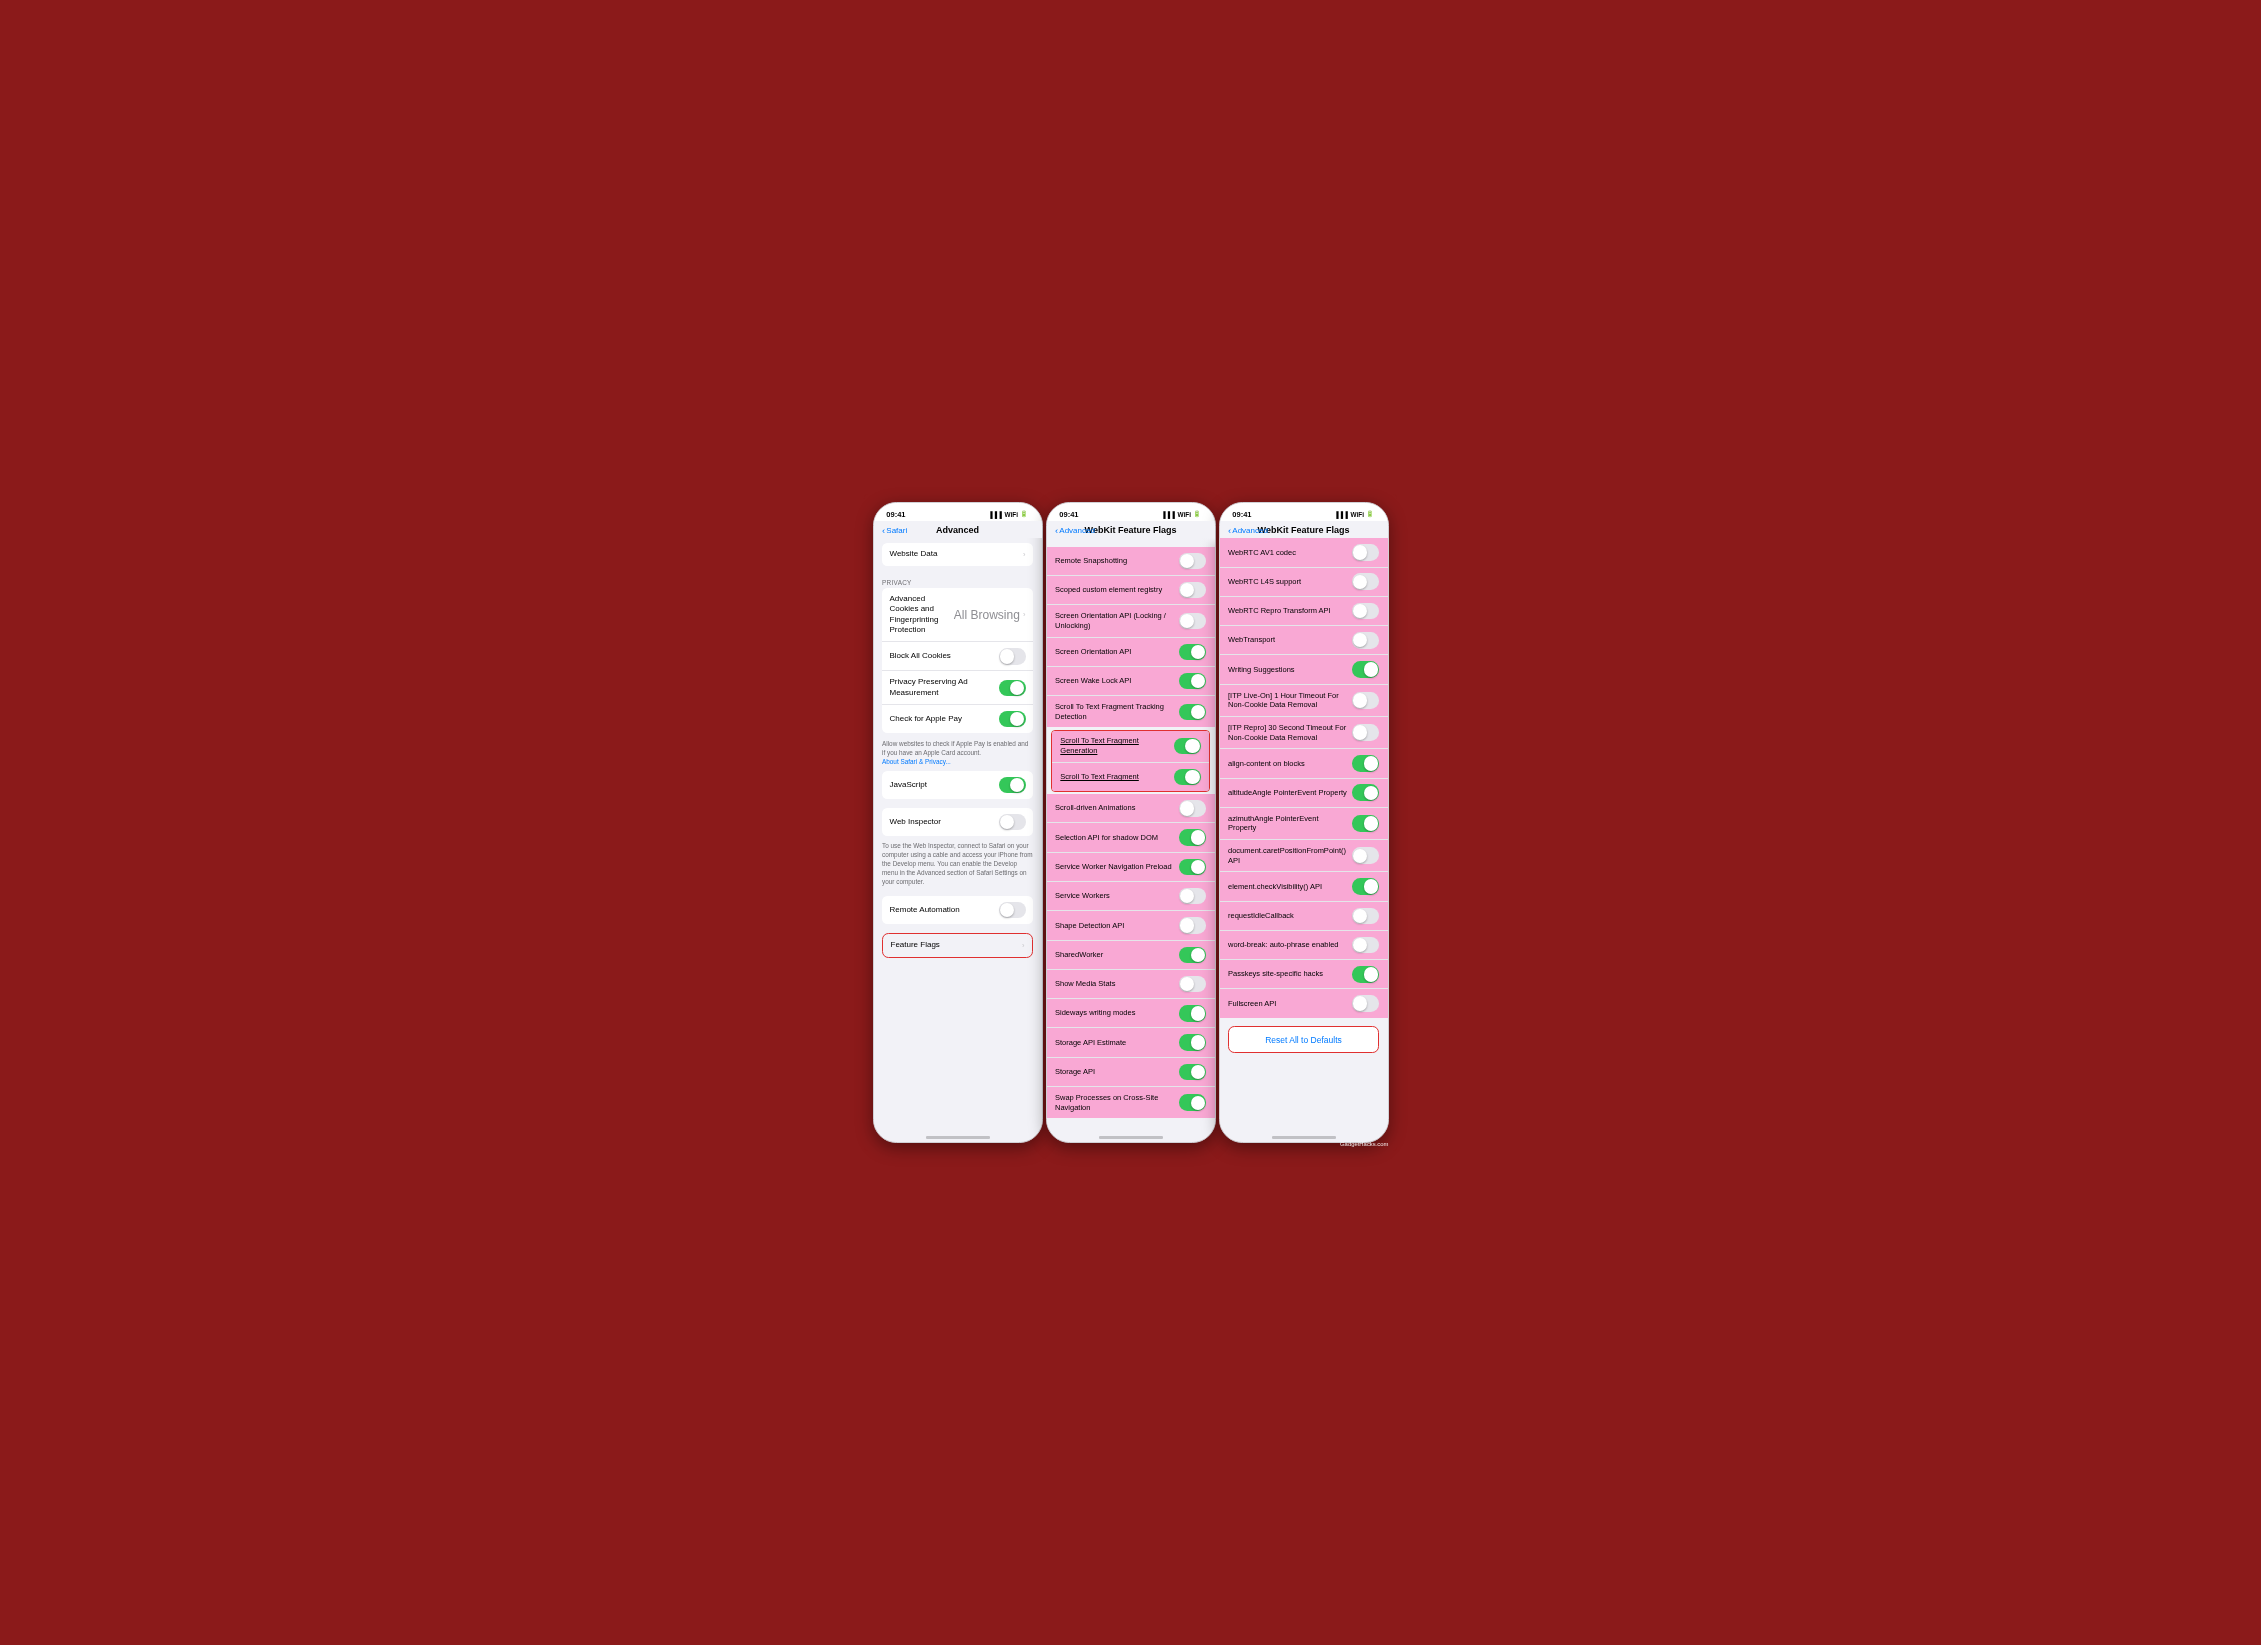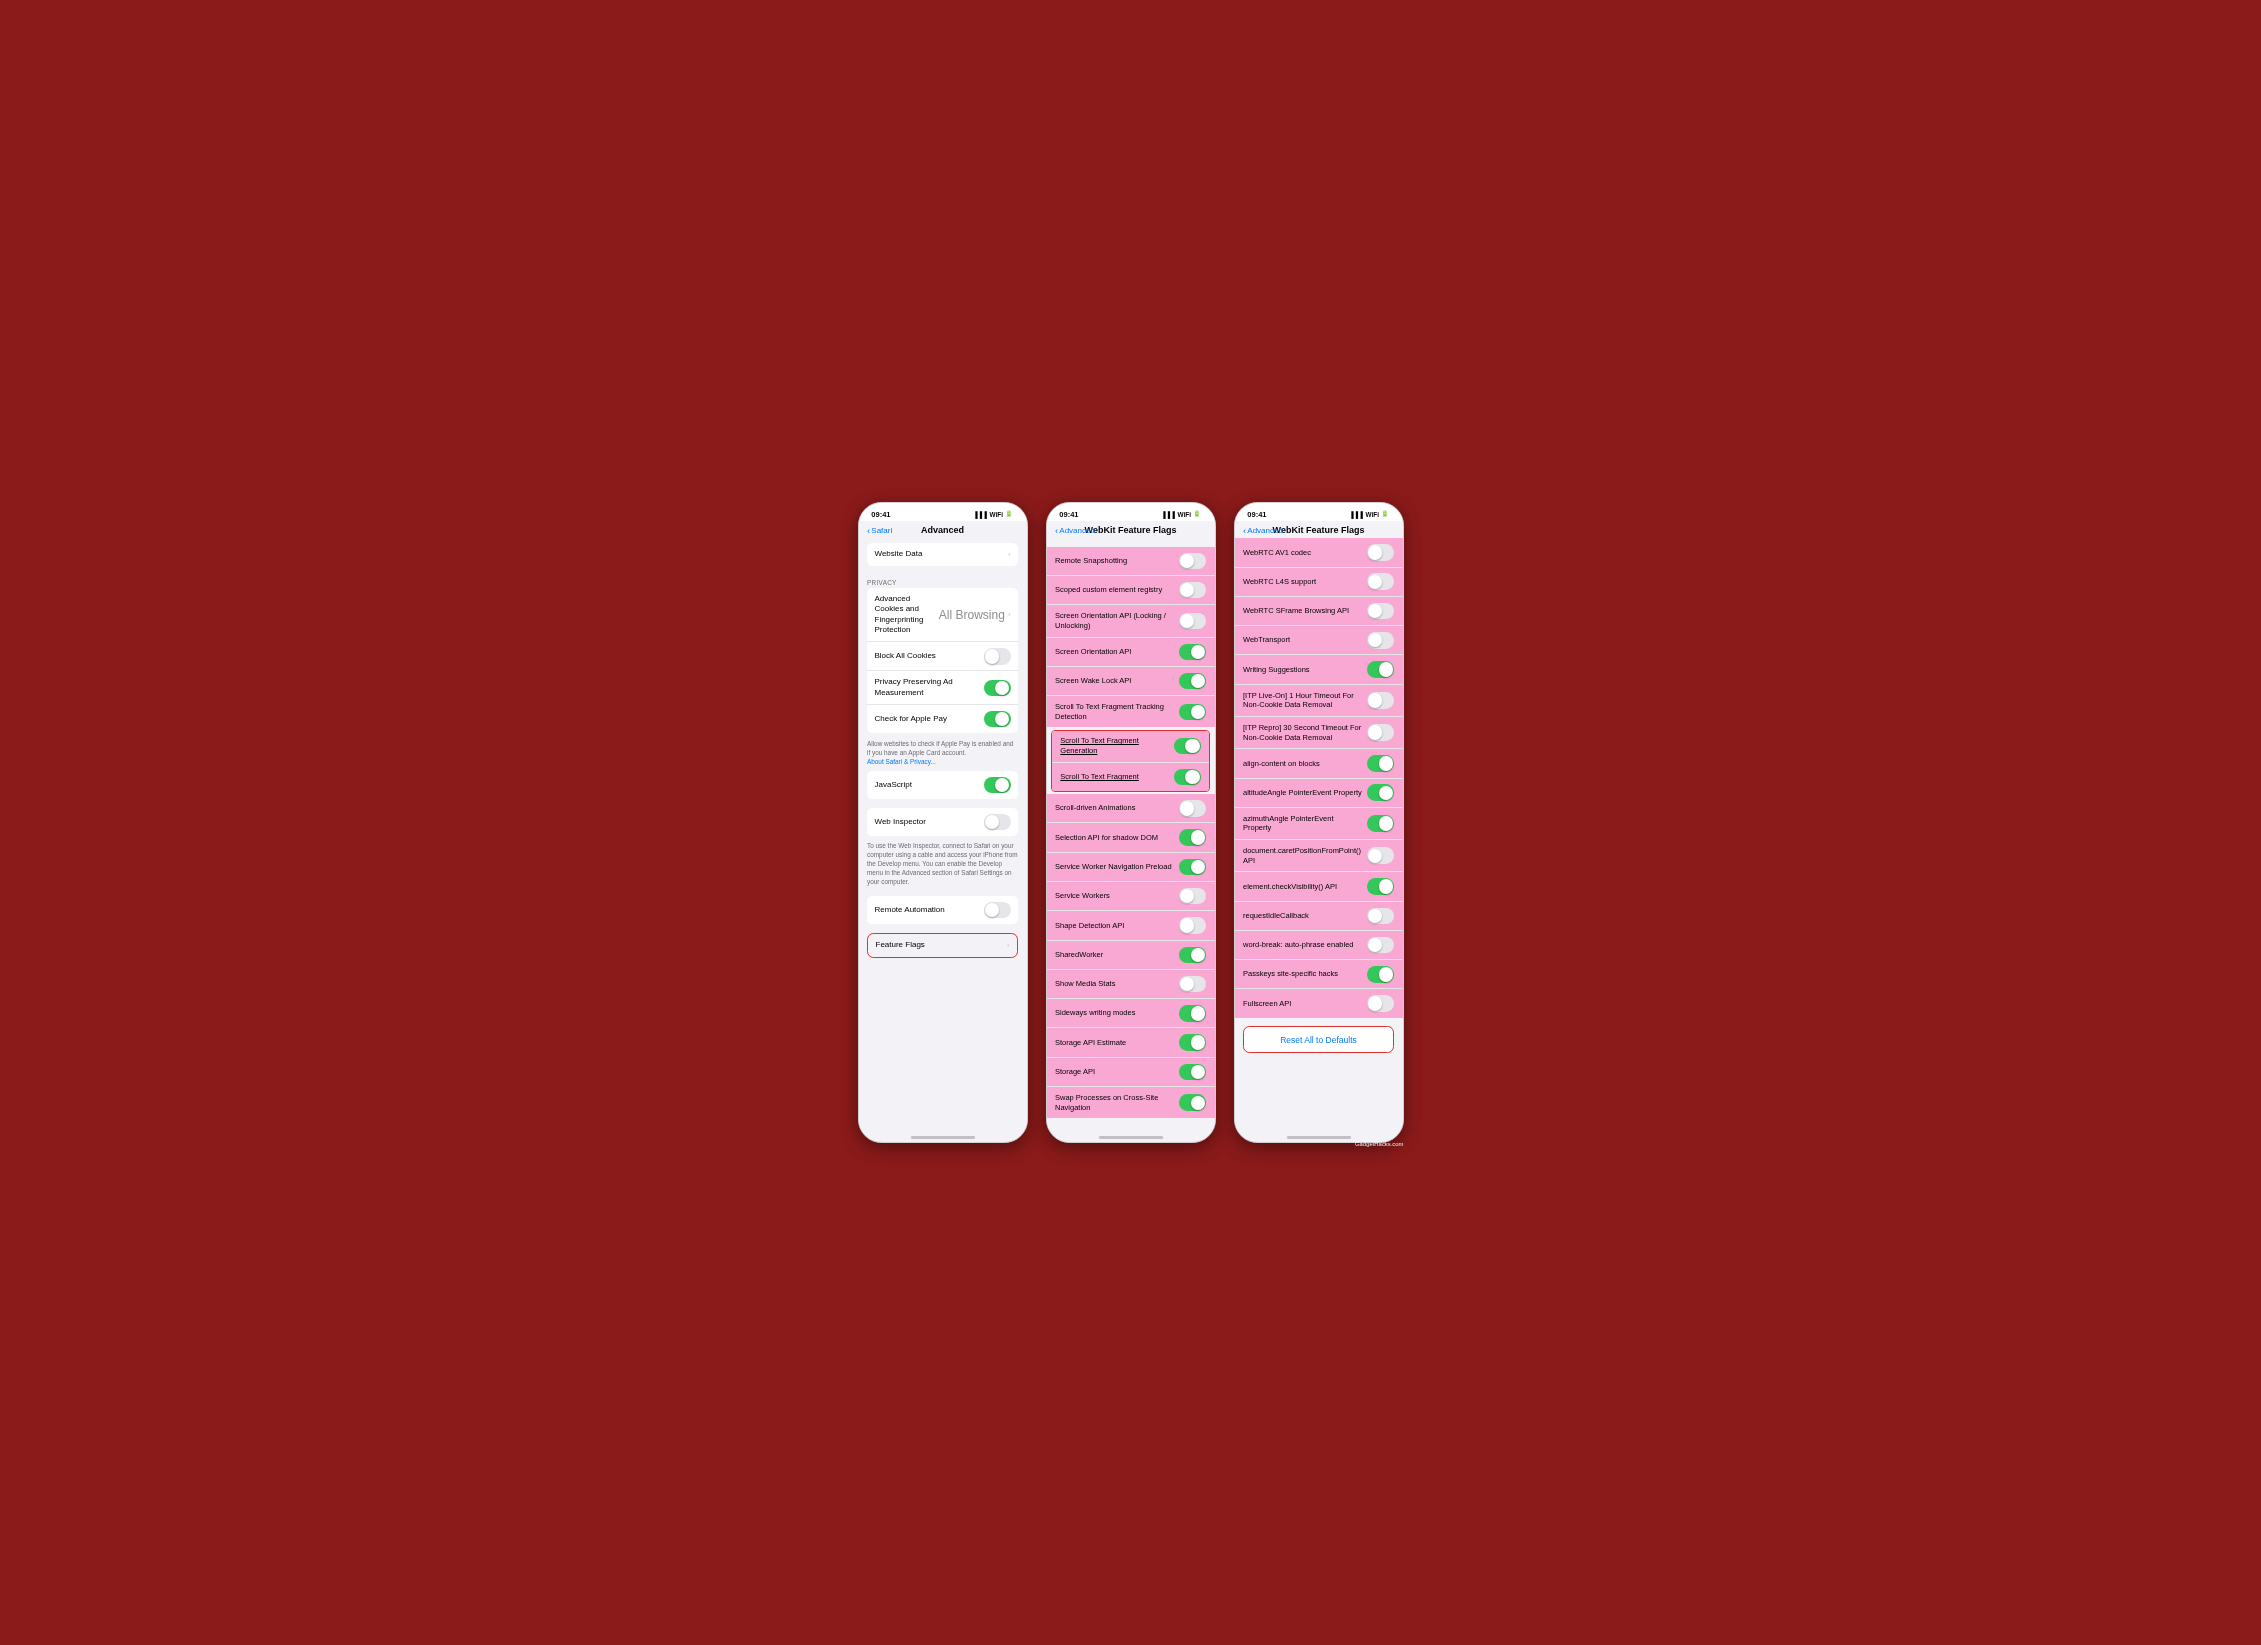--- a/index.html
+++ b/index.html
@@ -7,21 +7,21 @@
       background: #8B1A1A;
       display: flex;
       justify-content: center;
       align-items: center;
       min-height: 100vh;
       font-family: -apple-system, 'SF Pro Text', 'Helvetica Neue', sans-serif;
       padding: 10.6px;
     }
     .outer-container {
       display: flex;
-      gap: 18px;
+      gap: 3px;
       background: #8B1A1A;
       padding: 8.5px;
       border-radius: 4.3px;
     }
     .phone {
       width: 170px;
       background: #f2f2f7;
       border-radius: 23.4px;
       overflow: hidden;
       box-shadow: 0 4.3px 17px rgba(0,0,0,0.4);
@@ -497,21 +497,21 @@
                 <div class="toggle-knob"></div>
               </div>
           </div>
           <div class="flag-row">
             <span class="flag-label">WebRTC L4S support</span>
             <div class="toggle toggle-off">
                 <div class="toggle-knob"></div>
               </div>
           </div>
           <div class="flag-row">
-            <span class="flag-label">WebRTC SFrame Browsing API</span>
+            <span class="flag-label">WebRTC Repro Transform API</span>
             <div class="toggle toggle-off">
                 <div class="toggle-knob"></div>
               </div>
           </div>
           <div class="flag-row">
             <span class="flag-label">WebTransport</span>
             <div class="toggle toggle-off">
                 <div class="toggle-knob"></div>
               </div>
           </div>

